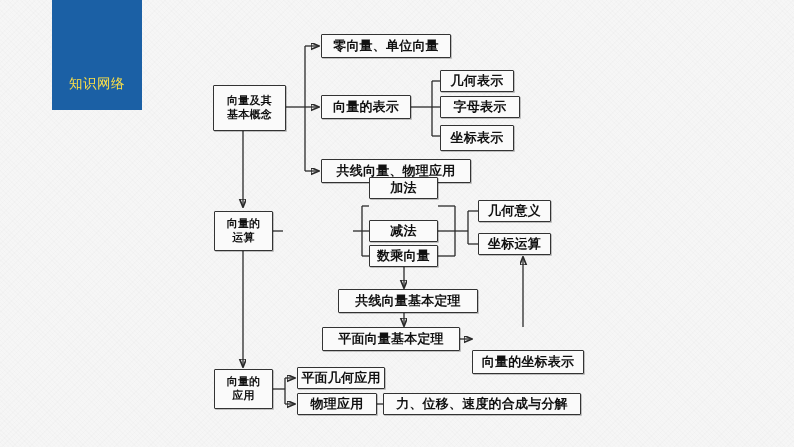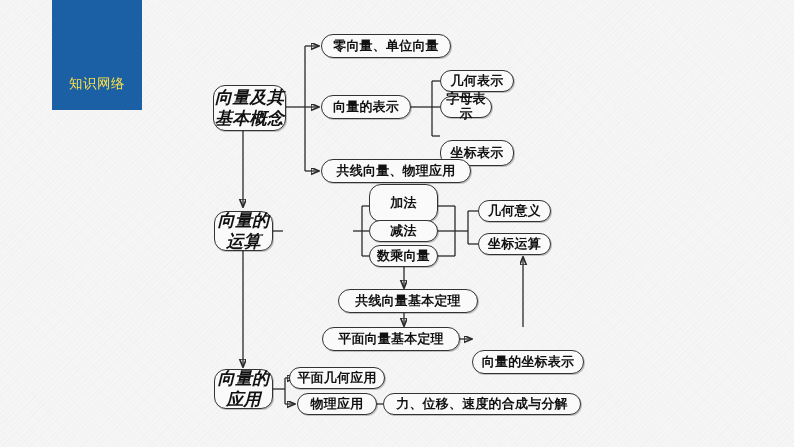--- a/index.html
+++ b/index.html
@@ -44,39 +44,38 @@
     letter-spacing: 0.5px;
     line-height: 1.1;
     white-space: nowrap;
   }
 
   
   .node {
     position: absolute;
     box-sizing: border-box;
     border: 1.3px solid #333;
-    border-radius: 12px;
+    border-radius: 1px;
     background: #fafafa;
     color: #111;
     display: flex;
     align-items: center;
     justify-content: center;
     text-align: center;
     font-family: "Liberation Serif", "DejaVu Serif", serif;
     font-weight: 700;
     font-size: 13px;
     line-height: 1.12;
     letter-spacing: 0.2px;
     white-space: pre-line;
     box-shadow: 1px 1px 0 rgba(0,0,0,0.22);
   }
   .node.two-line {
-    font-size: 17px;
+    font-size: 11px;
     line-height: 1.25;
-    font-style: italic;
   }
 
   
   svg.wires {
     position: absolute;
     left: 0; top: 0;
     width: 794px;
     height: 447px;
     pointer-events: none;
   }
@@ -158,48 +157,48 @@
 
   <div class="node two-line" style="left:213px; top:85px; width:73px; height:46px;">向量及其
 基本概念</div>
 
   <div class="node" style="left:321px; top:34px; width:130px; height:24px;">零向量、单位向量</div>
 
   <div class="node" style="left:440px; top:70px; width:74px; height:22px;">几何表示</div>
 
   <div class="node" style="left:321px; top:95px; width:90px; height:24px;">向量的表示</div>
 
-  <div class="node" style="left:440px; top:96px; width:52px; height:22px;">字母表示</div>
-
-  <div class="node" style="left:440px; top:140px; width:74px; height:26px;">坐标表示</div>
+  <div class="node" style="left:440px; top:96px; width:80px; height:22px;">字母表示</div>
+
+  <div class="node" style="left:440px; top:125px; width:74px; height:26px;">坐标表示</div>
 
   <div class="node" style="left:321px; top:159px; width:150px; height:24px;">共线向量、物理应用</div>
 
   <div class="node two-line" style="left:214px; top:211px; width:59px; height:40px;">向量的
 运算</div>
 
 
-  <div class="node" style="left:369px; top:184px; width:69px; height:38px;">加法</div>
+  <div class="node" style="left:369px; top:177px; width:69px; height:22px;">加法</div>
 
   <div class="node" style="left:369px; top:220px; width:69px; height:22px;">减法</div>
 
   <div class="node" style="left:369px; top:245px; width:69px; height:22px;">数乘向量</div>
 
   <div class="node" style="left:478px; top:233px; width:73px; height:22px;">坐标运算</div>
 
   <div class="node" style="left:478px; top:200px; width:73px; height:22px;">几何意义</div>
 
   <div class="node" style="left:338px; top:289px; width:140px; height:24px;">共线向量基本定理</div>
 
   <div class="node" style="left:322px; top:327px; width:138px; height:24px;">平面向量基本定理</div>
 
   <div class="node" style="left:472px; top:327px; width:112px; height:24px;margin-top:23px;">向量的坐标表示</div>
 
   <div class="node two-line" style="left:214px; top:369px; width:59px; height:40px;">向量的
 应用</div>
 
-  <div class="node" style="left:289px; top:367px; width:96px; height:22px;">平面几何应用</div>
+  <div class="node" style="left:297px; top:367px; width:88px; height:22px;">平面几何应用</div>
 
   <div class="node" style="left:297px; top:393px; width:80px; height:22px;">物理应用</div>
 
   <div class="node" style="left:383px; top:393px; width:198px; height:22px;">力、位移、速度的合成与分解</div>
 
 </div>
 
 </body></html>

